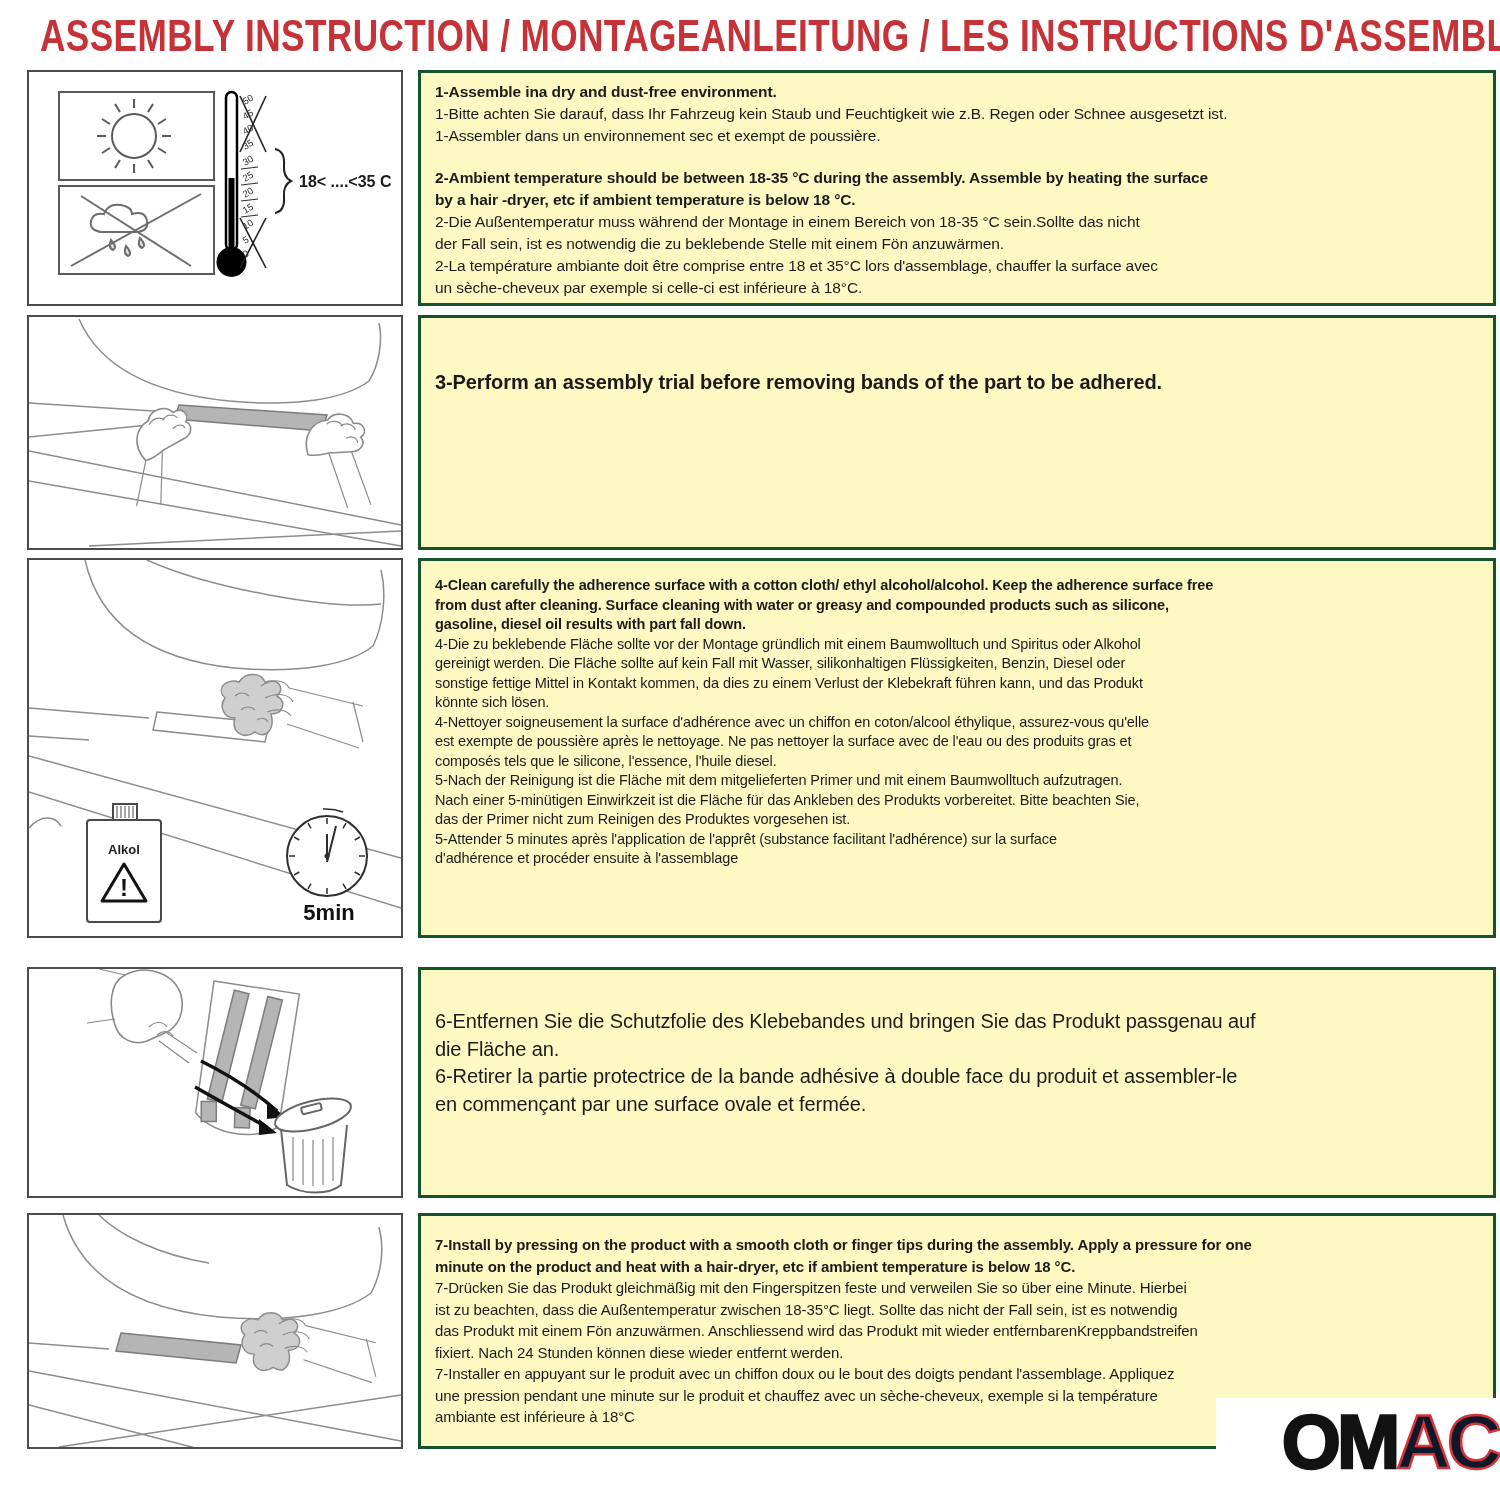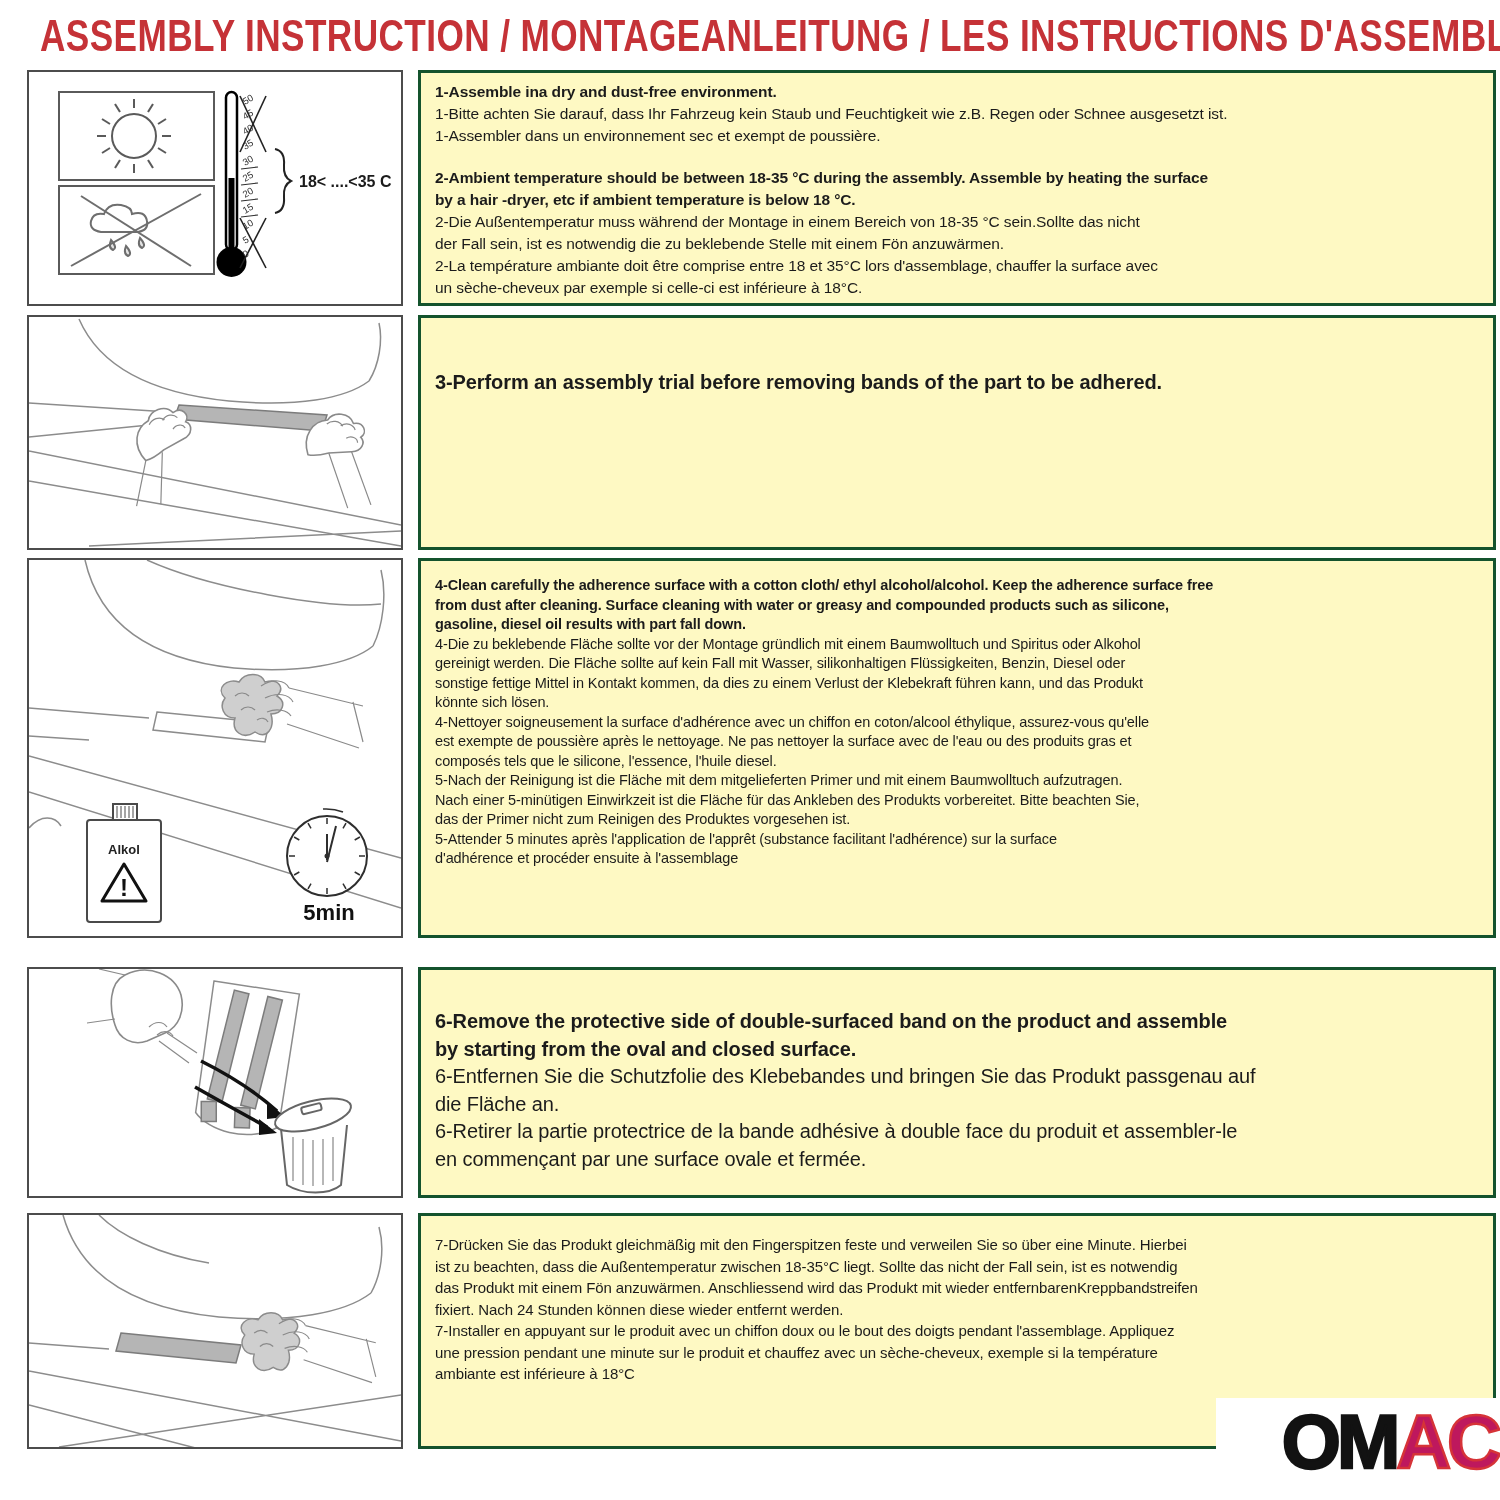--- a/index.html
+++ b/index.html
@@ -19,21 +19,21 @@
   .t1 p.blk{font-size:15.5px;line-height:22px;}
   .t2{padding-top:50px;} .t2 p.blk{font-size:20px;line-height:28px;}
   .t3{padding-top:15px;} .t3 p.blk{font-size:14.5px;line-height:19.5px;}
   .t3 p.gap{margin-top:14px;}
   .t4{padding-top:38px;} .t4 p.blk{font-size:20px;line-height:27.5px;}
   .t5{padding-top:18px;} .t5 p.blk{font-size:15px;line-height:21.5px;}
   .logo{position:absolute;left:1216px;top:1398px;width:282px;height:88px;background:#fff;
     z-index:5;display:flex;align-items:center;justify-content:flex-end;
     font-size:76px;font-weight:700;letter-spacing:-4px;line-height:88px;}
   .logo .lb{color:#121212;-webkit-text-stroke:2.5px #121212;}
-  .logo .lr{color:#be185d;-webkit-text-stroke:2.5px #d63338;}
+  .logo .lr{color:#0f172a;-webkit-text-stroke:2.5px #d63338;}
   .ln{stroke:#8c8c8c;stroke-width:1.5;fill:none;}
   .hnd{stroke:#8a8a8a;stroke-width:1.6;fill:#fff;}
   .hk{stroke:#8a8a8a;stroke-width:1.2;fill:none;}
   .strip{fill:#b5b5b5;stroke:#7c7c7c;stroke-width:1.5;}
   .cloth{fill:#cfcfcf;stroke:#8c8c8c;stroke-width:1.5;}
   svg text{font-family:"Liberation Sans",sans-serif;}
 </style>
 </head>
 <body>
 
@@ -226,22 +226,20 @@
         <path d="M-16,16 L-10,72 C6,82 32,82 44,72 L50,12"></path>
         <path d="M-4,24 V68 M6,26 V72 M16,27 V73 M26,26 V72 M36,24 V68" stroke="#a0a0a0" stroke-width="1.5"></path>
         <g transform="rotate(-14 16 2)">
           <ellipse cx="16" cy="2" rx="39" ry="14"></ellipse>
           <rect x="6" y="-8" width="20" height="7" rx="2"></rect>
         </g>
       </g>
     </svg>
   </div>
   <div class="tbox t4">
-    <p class="blk b">6-Remove the protective side of double-surfaced band on the product and assemble
-by starting from the oval and closed surface.</p>
     <p class="blk">6-Entfernen Sie die Schutzfolie des Klebebandes und bringen Sie das Produkt passgenau auf
 die Fläche an.
 6-Retirer la partie protectrice de la bande adhésive à double face du produit et assembler-le
 en commençant par une surface ovale et fermée.</p>
   </div>
 </div>
 
 <div class="row" style="top:1213px;height:236px;">
   <div class="illus">
     <svg viewBox="0 0 372 232">
@@ -251,20 +249,22 @@
       <polygon class="strip" points="92,118 212,130 207,148 87,136"></polygon>
       <g transform="translate(20,8) scale(0.95)">
         <path class="cloth" d="M206,118 C196,108 208,98 220,102 C226,92 242,92 246,102 C260,98 266,108 258,116 C268,122 264,134 252,134 C256,148 248,160 236,152 C224,160 212,152 216,138 C204,138 200,126 206,118 Z"></path>
         <path class="hk" d="M216,116 C220,112 226,112 230,116 M222,130 C226,126 232,126 236,130"></path>
         <path class="hk" d="M242,106 C254,98 266,100 270,108 M246,118 C258,112 270,114 274,122 M248,132 C258,128 268,130 272,136"></path>
         <path class="hk" d="M270,108 L344,126 M268,144 L340,168 M334,122 L344,162"></path>
       </g>
     </svg>
   </div>
   <div class="tbox t5">
+    <p class="blk b">7-Install by pressing on the product with a smooth cloth or finger tips during the assembly. Apply a pressure for one
+minute on the product and heat with a hair-dryer, etc if ambient temperature is below 18 °C.</p>
     <p class="blk">7-Drücken Sie das Produkt gleichmäßig mit den Fingerspitzen feste und verweilen Sie so über eine Minute. Hierbei
 ist zu beachten, dass die Außentemperatur zwischen 18-35°C liegt. Sollte das nicht der Fall sein, ist es notwendig
 das Produkt mit einem Fön anzuwärmen. Anschliessend wird das Produkt mit wieder entfernbarenKreppbandstreifen
 fixiert. Nach 24 Stunden können diese wieder entfernt werden.
 7-Installer en appuyant sur le produit avec un chiffon doux ou le bout des doigts pendant l'assemblage. Appliquez
 une pression pendant une minute sur le produit et chauffez avec un sèche-cheveux, exemple si la température
 ambiante est inférieure à 18°C</p>
   </div>
 </div>
 

